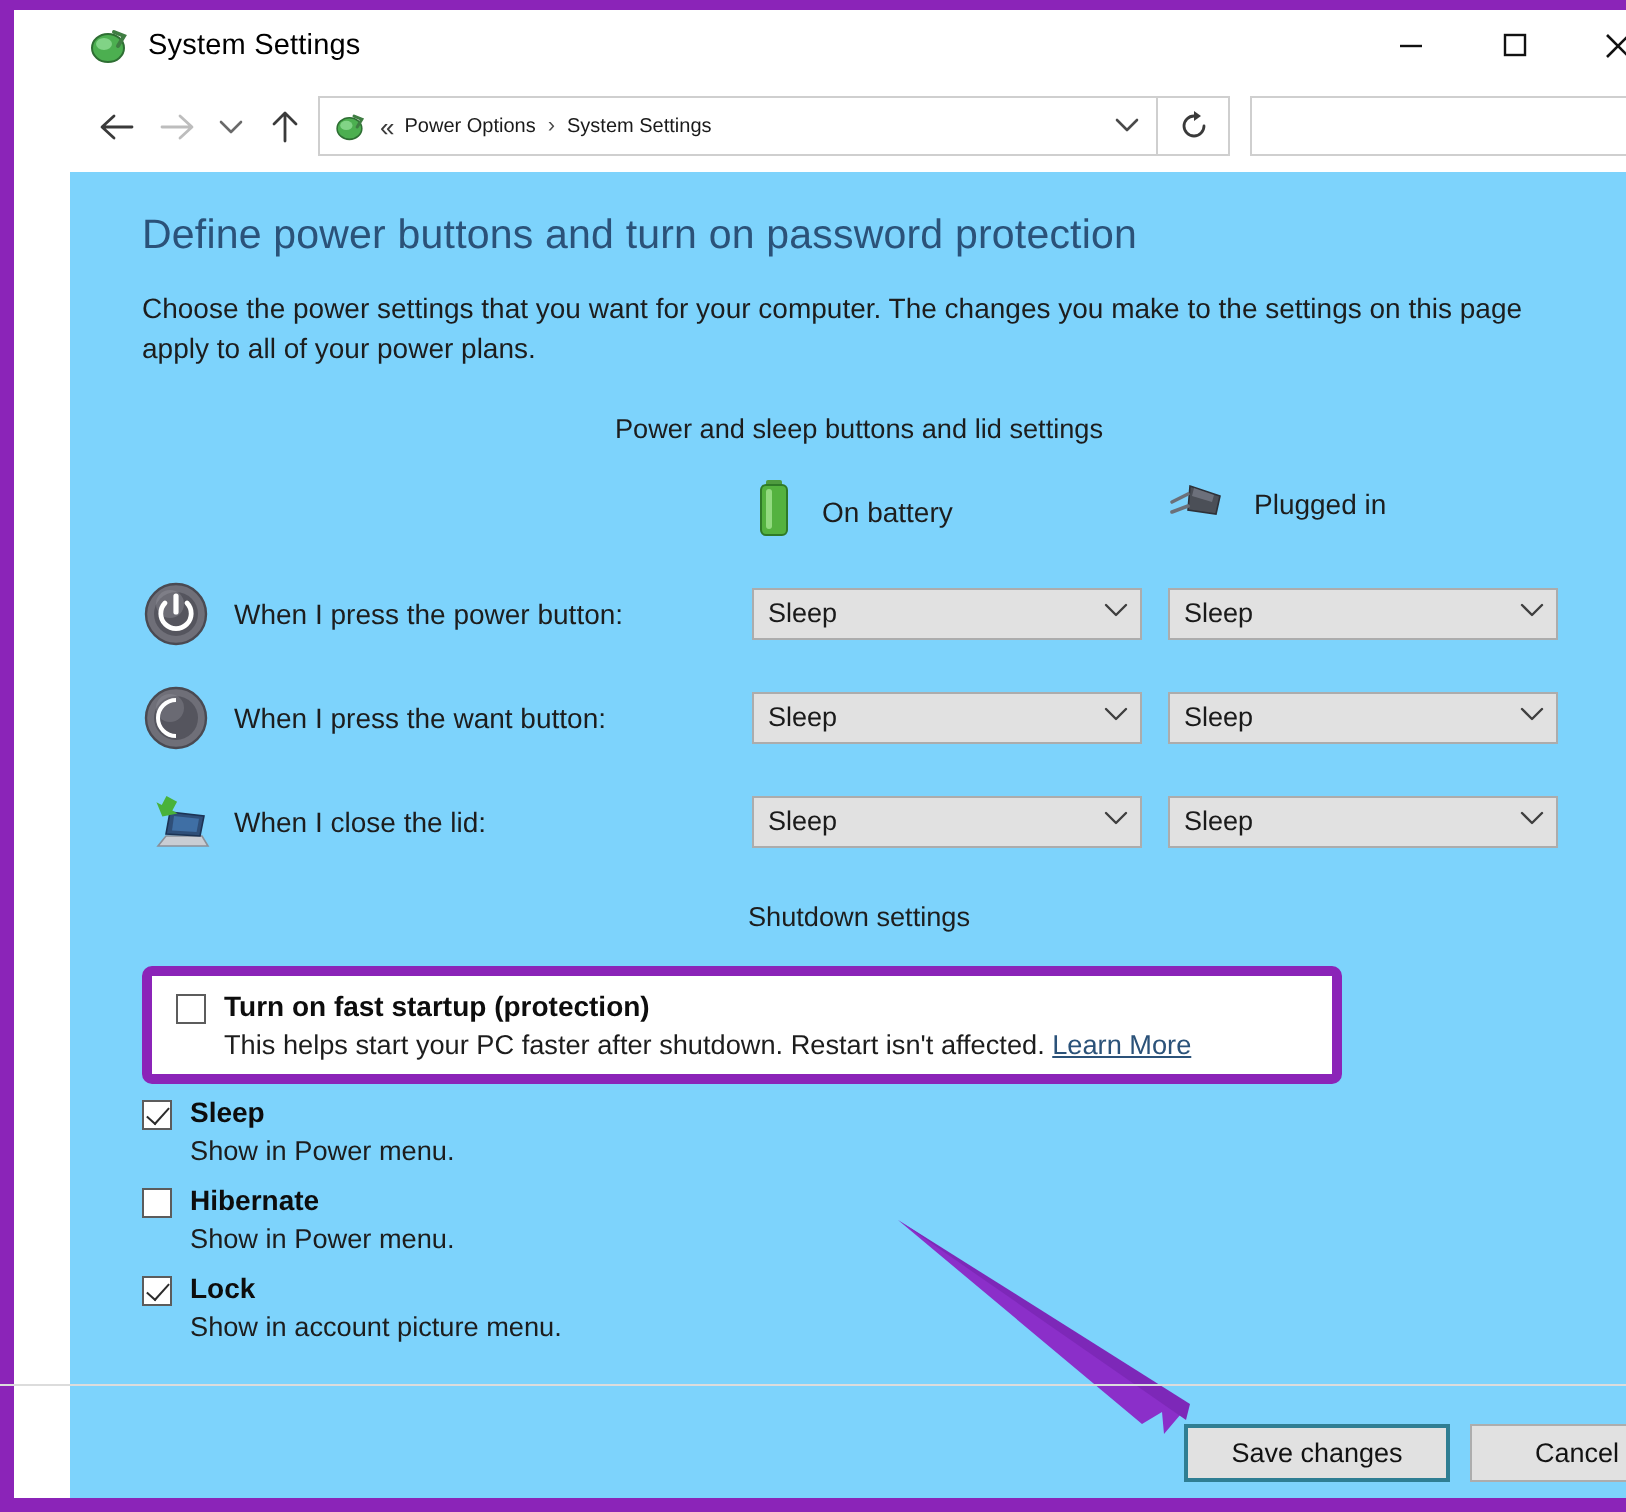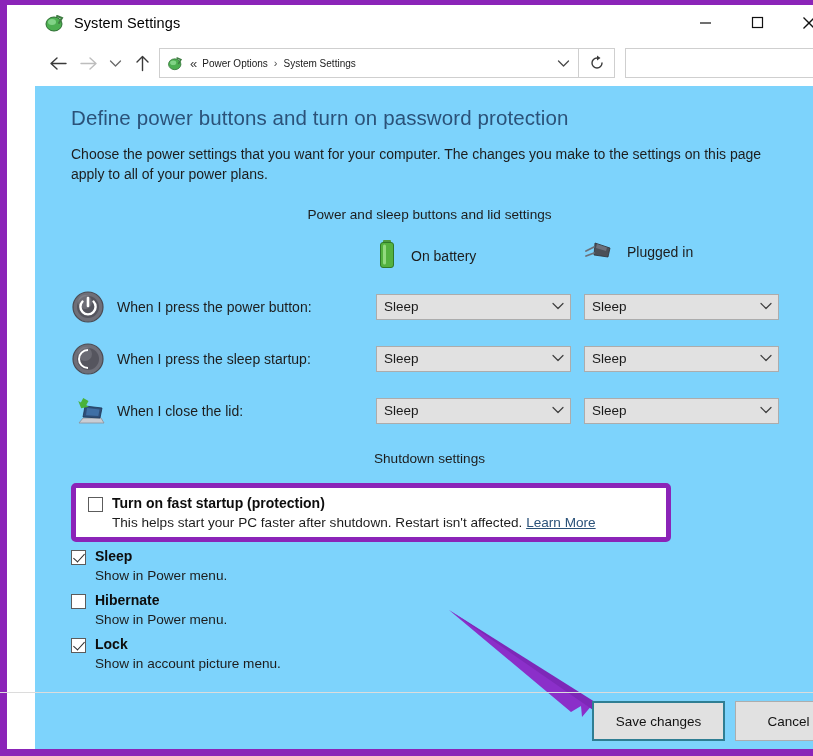--- a/index.html
+++ b/index.html
@@ -288,21 +288,21 @@
     background: #dcdcdc;
   }
   .footer-btns {
     position: absolute;
     right: -7px;
     bottom: 8px;
     display: flex;
     gap: 10px;
   }
   .btn {
-    height: 40px;
+    height: 29px;
     min-width: 107px;
     background: #e1e1e1;
     border: 1px solid #adadad;
     font-size: 13.5px;
     color: #131313;
     display: flex; align-items: center; justify-content: center;
     font-family: "Liberation Sans", sans-serif;
     padding: 0 10px;
   }
   .btn.primary {
@@ -488,21 +488,21 @@
         <span class="row-ico">
           <svg width="34" height="34" viewBox="0 0 34 34">
             <circle cx="17" cy="17" r="15" fill="#6f6f78"></circle>
             <circle cx="17" cy="17" r="15" fill="none" stroke="#4a4a52" stroke-width="1.2"></circle>
             <circle cx="17" cy="17" r="11" fill="#55555e"></circle>
             <circle cx="14" cy="12" r="7" fill="#9a9aa4" opacity="0.3"></circle>
             <path d="M17 8 A9 9 0 0 1 17 26 A9 9 0 0 0 17 8 Z" fill="#ffffff"></path>
             <path d="M17 8 A9 9 0 0 0 17 26" fill="none" stroke="#ffffff" stroke-width="2"></path>
           </svg>
         </span>
-        <span>When I press the sleep startup:</span>
+        <span>When I press the want button:</span>
       </div>
       <div class="combo">
         <span class="combo-val">Sleep</span>
         <span class="combo-arrow">
           <svg width="12" height="8" viewBox="0 0 12 8">
                 <path d="M1 1.5 L6 6.5 L11 1.5" stroke="#3f3f3f" stroke-width="1.2" fill="none" stroke-linecap="round" stroke-linejoin="round"></path>
               </svg>
         </span>
       </div>
       <div class="combo">

